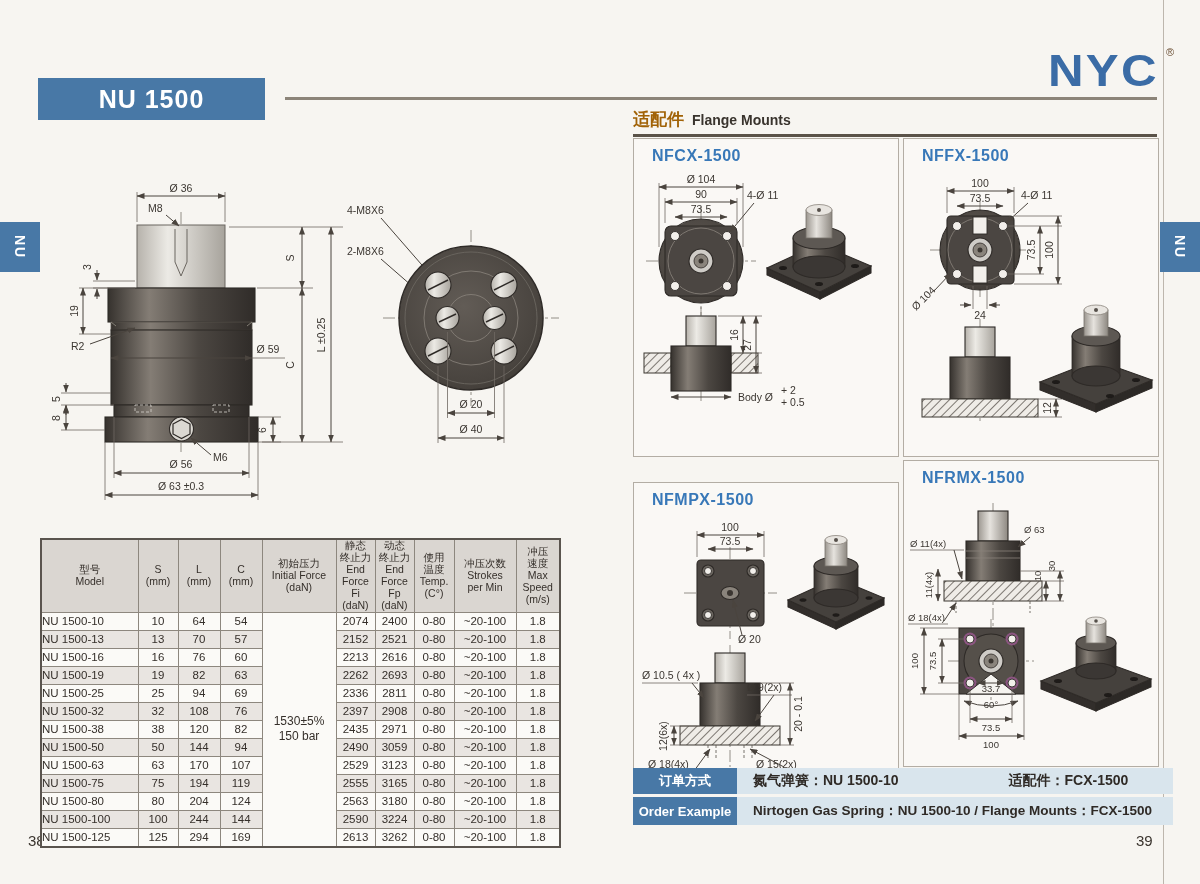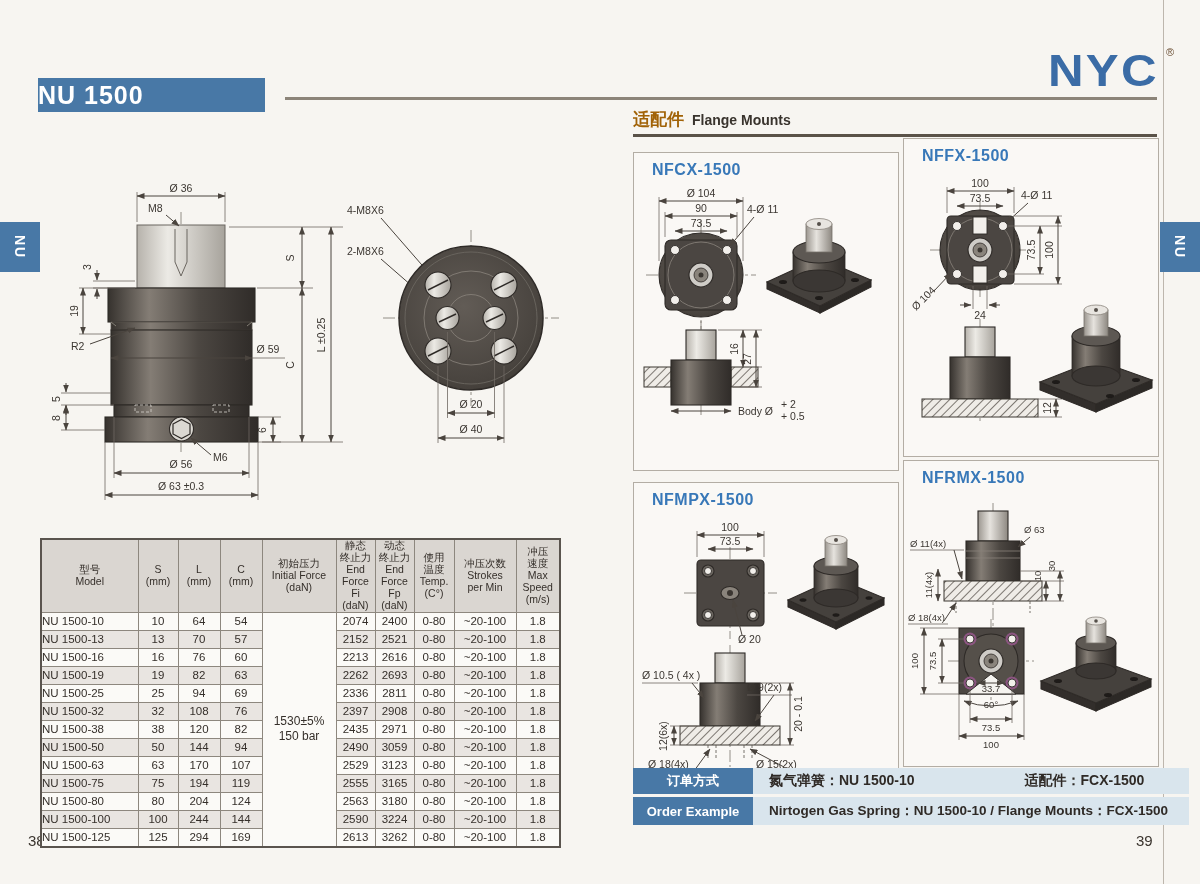--- a/index.html
+++ b/index.html
@@ -2,22 +2,22 @@
 <html><head>
 <meta charset="utf-8">
 <style>
   html,body{margin:0;padding:0;}
   body{
     width:1200px;height:884px;position:relative;overflow:hidden;
     background:#f7f5f1;font-family:"Liberation Sans",sans-serif;color:#352f2a;
   }
   .abs{position:absolute;}
   
-  .title-box{left:38px;top:78px;width:227px;height:34px;background:#4878a6;
-    display:flex;align-items:center;}
+  .title-box{left:38px;top:78px;width:227px;height:42px;background:#4878a6;
+    display:flex;align-items:center;justify-content:center;}
   .title-box span{color:#fff;font-size:25px;font-weight:bold;letter-spacing:1px;}
   .top-rule{left:285px;top:97px;width:872px;height:3px;background:#8c8479;}
   .brand{left:1048px;top:48px;width:120px;height:50px;}
   .brand .nyc{font-size:44px;font-weight:900;color:#3b6ca6;letter-spacing:2px;
     transform:scaleX(1.12);transform-origin:left;display:inline-block;line-height:46px;}
   .brand .reg{position:absolute;right:-6px;top:-2px;font-size:11px;color:#6b4f35;}
   .edge-line{left:1163px;top:0;width:1px;height:884px;background:#bdb6ad;}
   .side-tab{width:40px;height:50px;background:#4878a6;display:flex;align-items:center;justify-content:center;}
   .side-tab span{color:#fff;font-weight:bold;font-size:14px;letter-spacing:2px;transform:rotate(90deg);}
   .tab-left{left:0;top:222px;}
@@ -25,30 +25,30 @@
   .pagenum{font-size:15px;color:#3b352f;}
   .pg-left{left:28px;top:832px;}
   .pg-right{left:1136px;top:832px;}
   
   .fm-head{left:633px;top:108px;width:524px;height:26px;border-bottom:3px solid #5a5248;
     display:flex;align-items:baseline;gap:8px;}
   .fm-head .zh{font-size:17px;font-weight:bold;color:#a16207;}
   .fm-head .en{font-size:14px;font-weight:bold;color:#39332d;}
   .panel{border:1px solid #b3ada4;background:#faf8f5;}
   .panel .ptitle{position:absolute;left:18px;top:8px;font-size:16px;font-weight:bold;color:#3878b8;letter-spacing:0.5px;}
-  .p1{left:633px;top:152px;width:264px;height:317px;}
+  .p1{left:633px;top:138px;width:264px;height:317px;}
   .p2{left:903px;top:138px;width:254px;height:317px;}
   .p3{left:633px;top:460px;width:264px;height:305px;margin-top:22px;}
   .p4{left:903px;top:460px;width:254px;height:305px;}
   .panel svg{position:absolute;left:0;top:0;}
   
   .order-row{left:633px;display:flex;}
   .o1{top:768px;height:26px;}
   .o2{top:797px;height:28px;}
-  .order-label{width:120px;background:#4878a6;color:#fff;display:flex;align-items:center;justify-content:center;
+  .order-label{width:104px;background:#4878a6;color:#fff;display:flex;align-items:center;justify-content:center;
     font-size:13px;font-weight:bold;flex:none;}
   .order-content{width:420px;background:#d9e5ed;display:flex;align-items:center;padding-left:16px;
     font-size:14px;font-weight:bold;color:#2f2a26;gap:110px;}
   .order-content.en{font-size:13.5px;gap:0;}
   
   .spec{left:40px;top:538px;border-collapse:collapse;table-layout:fixed;
     border:2px solid #5a544e;background:#fbfaf7;}
   .spec th,.spec td{border:1px solid #8d877e;text-align:center;padding:0;
     font-family:"Liberation Sans",sans-serif;color:#352f2a;overflow:hidden;}
   .spec th{background:#dad6d1;font-weight:normal;font-size:10.5px;line-height:1.14;

